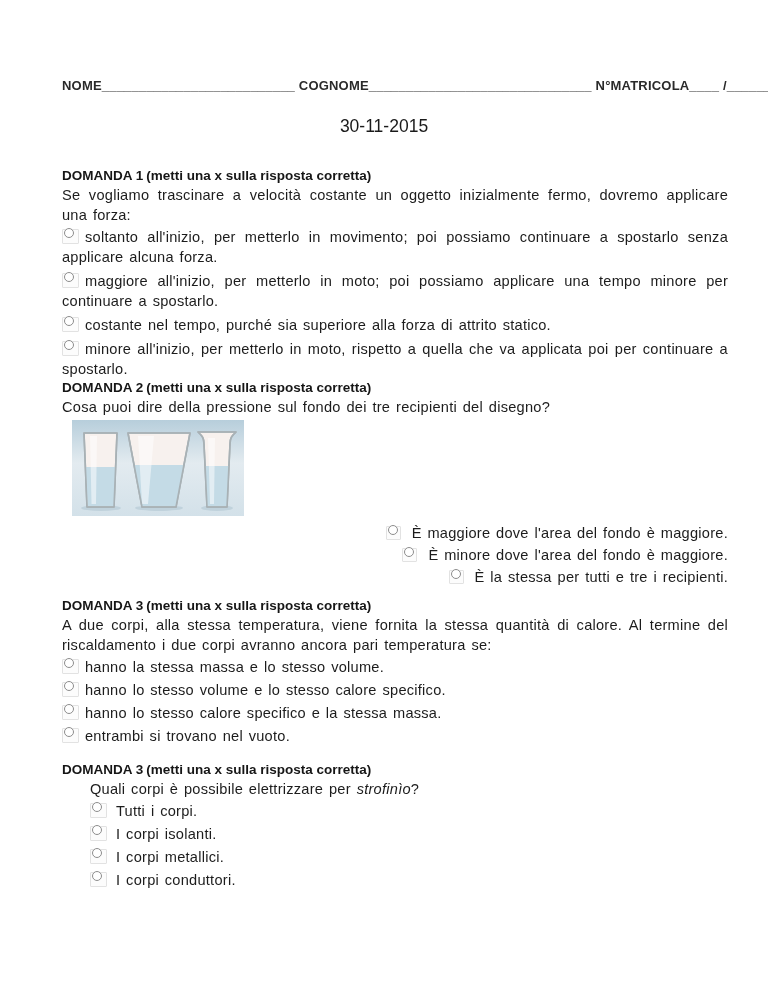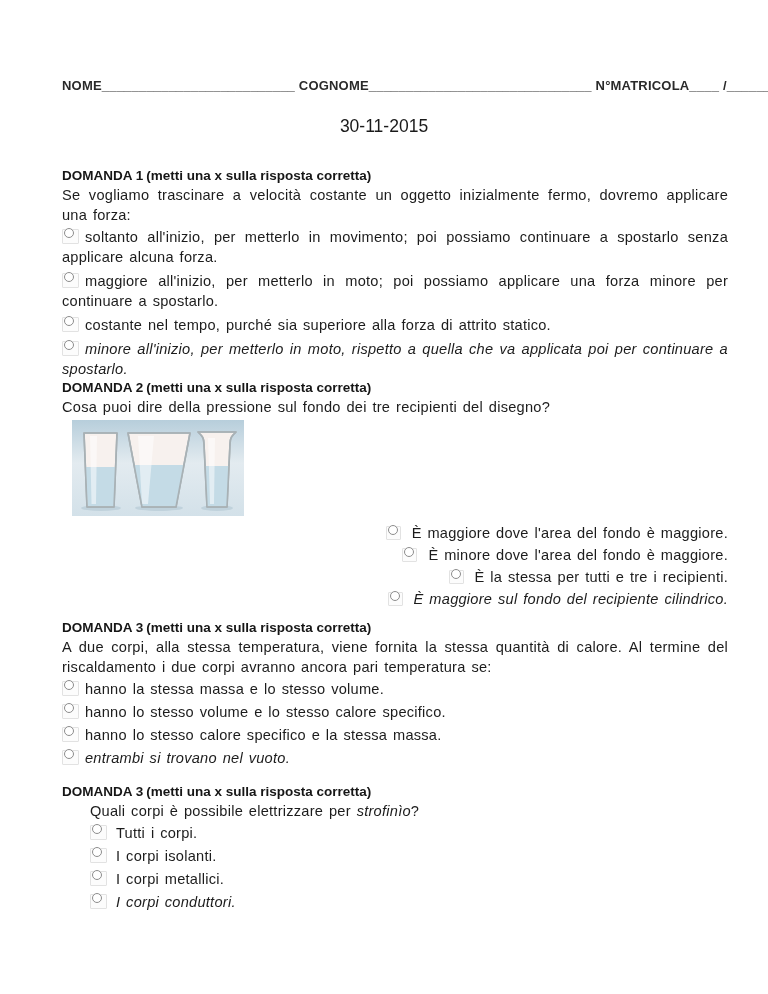--- a/index.html
+++ b/index.html
@@ -21,21 +21,21 @@
 
   
   .q{margin-top:0;}
   .q-head{font-size:13.5px;line-height:17px;color:#161616;}
   .q-label{font-weight:700;}
   .q-instr{font-weight:700;margin-left:3px;}
   .q-text{font-size:14.6px;line-height:20px;margin:1px 0 2px;text-align:justify;letter-spacing:.25px;word-spacing:1.5px;}
   .q-text.single{text-align:left;}
 
   .opt{font-size:14.6px;line-height:20px;margin:0 0 4px;text-align:justify;letter-spacing:.25px;word-spacing:1.5px;}
-  .opt:last-child{margin-bottom:0;font-style:italic;}
+  .opt:last-child{margin-bottom:0;}
 
   
   .radio{
     display:inline-block;width:15px;height:13px;
     background:#fcfcfc;border:1px solid #e2e2e2;border-radius:1px;
     vertical-align:-2px;margin-right:6px;position:relative;
   }
   .radio::before{
     content:"";position:absolute;left:1px;top:-2px;width:8px;height:8px;
     border:1.5px solid #8d8d8d;border-radius:50%;background:#fff;
@@ -72,21 +72,21 @@
     <div>30-11-2015</div>
   </div>
 
   <section class="q" style="margin-top:29px;">
     <div class="q-head">
       <span class="q-label">DOMANDA 1</span><span class="q-instr">(metti una x sulla risposta corretta)</span>
     </div>
     <p class="q-text">Se vogliamo trascinare a velocità costante un oggetto inizialmente fermo, dovremo applicare una forza:</p>
     <div>
       <p class="opt"><span class="radio"></span><span>soltanto all'inizio, per metterlo in movimento; poi possiamo continuare a spostarlo senza applicare alcuna forza.</span></p>
-      <p class="opt"><span class="radio"></span><span>maggiore all'inizio, per metterlo in moto; poi possiamo applicare una forza minore per continuare a spostarlo.</span></p>
+      <p class="opt"><span class="radio"></span><span>maggiore all'inizio, per metterlo in moto; poi possiamo applicare una tempo minore per continuare a spostarlo.</span></p>
       <p class="opt"><span class="radio"></span><span>costante nel tempo, purché sia superiore alla forza di attrito statico.</span></p>
       <p class="opt"><span class="radio"></span><span>minore all'inizio, per metterlo in moto, rispetto a quella che va applicata poi per continuare a spostarlo.</span></p>
     </div>
   </section>
 
   <section class="q sec2">
     <div class="q-head">
       <span class="q-label">DOMANDA 2</span><span class="q-instr">(metti una x sulla risposta corretta)</span>
     </div>
     <p class="q-text single">Cosa puoi dire della pressione sul fondo dei tre recipienti del disegno?</p>
@@ -123,21 +123,20 @@
         <polygon points="133,46 157,46 155.1,86 134.9,86" fill="#c4dbe6"></polygon>
         <polygon points="136,18 143,18 142,84 138,84" fill="#ffffff" opacity="0.5"></polygon>
         <path d="M126,12 L164,12 C159.5,16 158,18.5 158,24 L155,87 L135,87 L132,24 C132,18.5 130.5,16 126,12 Z" fill="none" stroke="#a8b1b5" stroke-width="1.6" stroke-linejoin="round"></path>
       </g>
     </svg>
 
     <div class="opts-q2">
       <p class="opt"><span class="radio"></span><span>È maggiore dove l'area del fondo è maggiore.</span></p>
       <p class="opt"><span class="radio"></span><span>È minore dove l'area del fondo è maggiore.</span></p>
       <p class="opt"><span class="radio"></span><span>È la stessa per tutti e tre i recipienti.</span></p>
-      <p class="opt"><span class="radio"></span><span>È maggiore sul fondo del recipiente cilindrico.</span></p>
     </div>
   </section>
 
   <section class="q sec3">
     <div class="q-head">
       <span class="q-label">DOMANDA 3</span><span class="q-instr">(metti una x sulla risposta corretta)</span>
     </div>
     <p class="q-text">A due corpi, alla stessa temperatura, viene fornita la stessa quantità di calore. Al termine del riscaldamento i due corpi avranno ancora pari temperatura se:</p>
     <div class="opts-q3">
       <p class="opt"><span class="radio"></span><span>hanno la stessa massa e lo stesso volume.</span></p>

